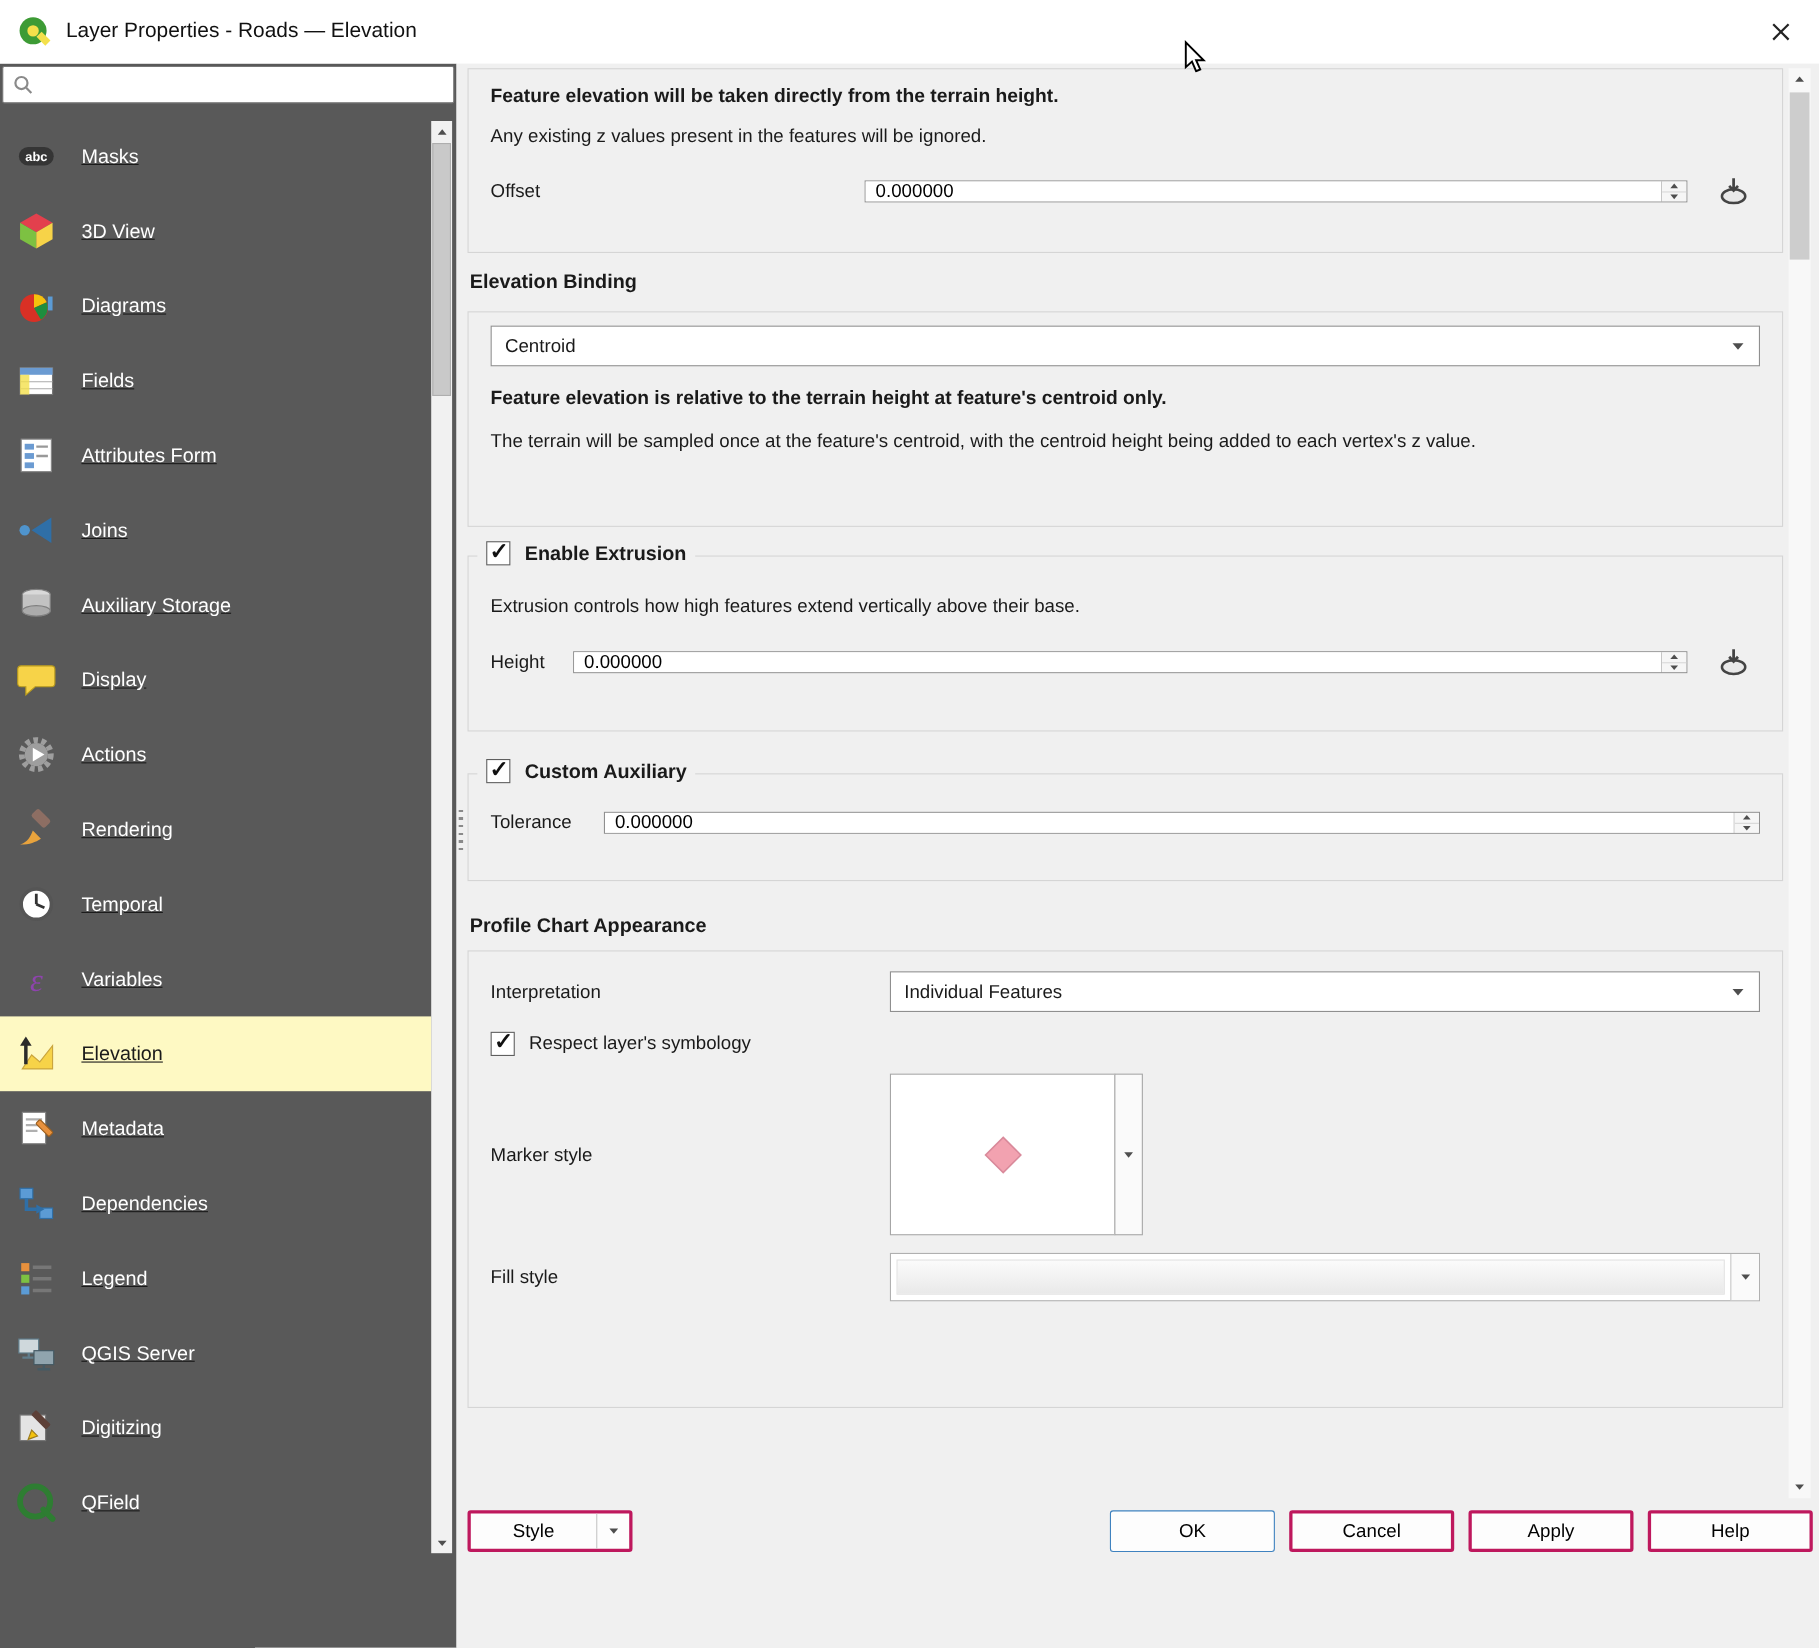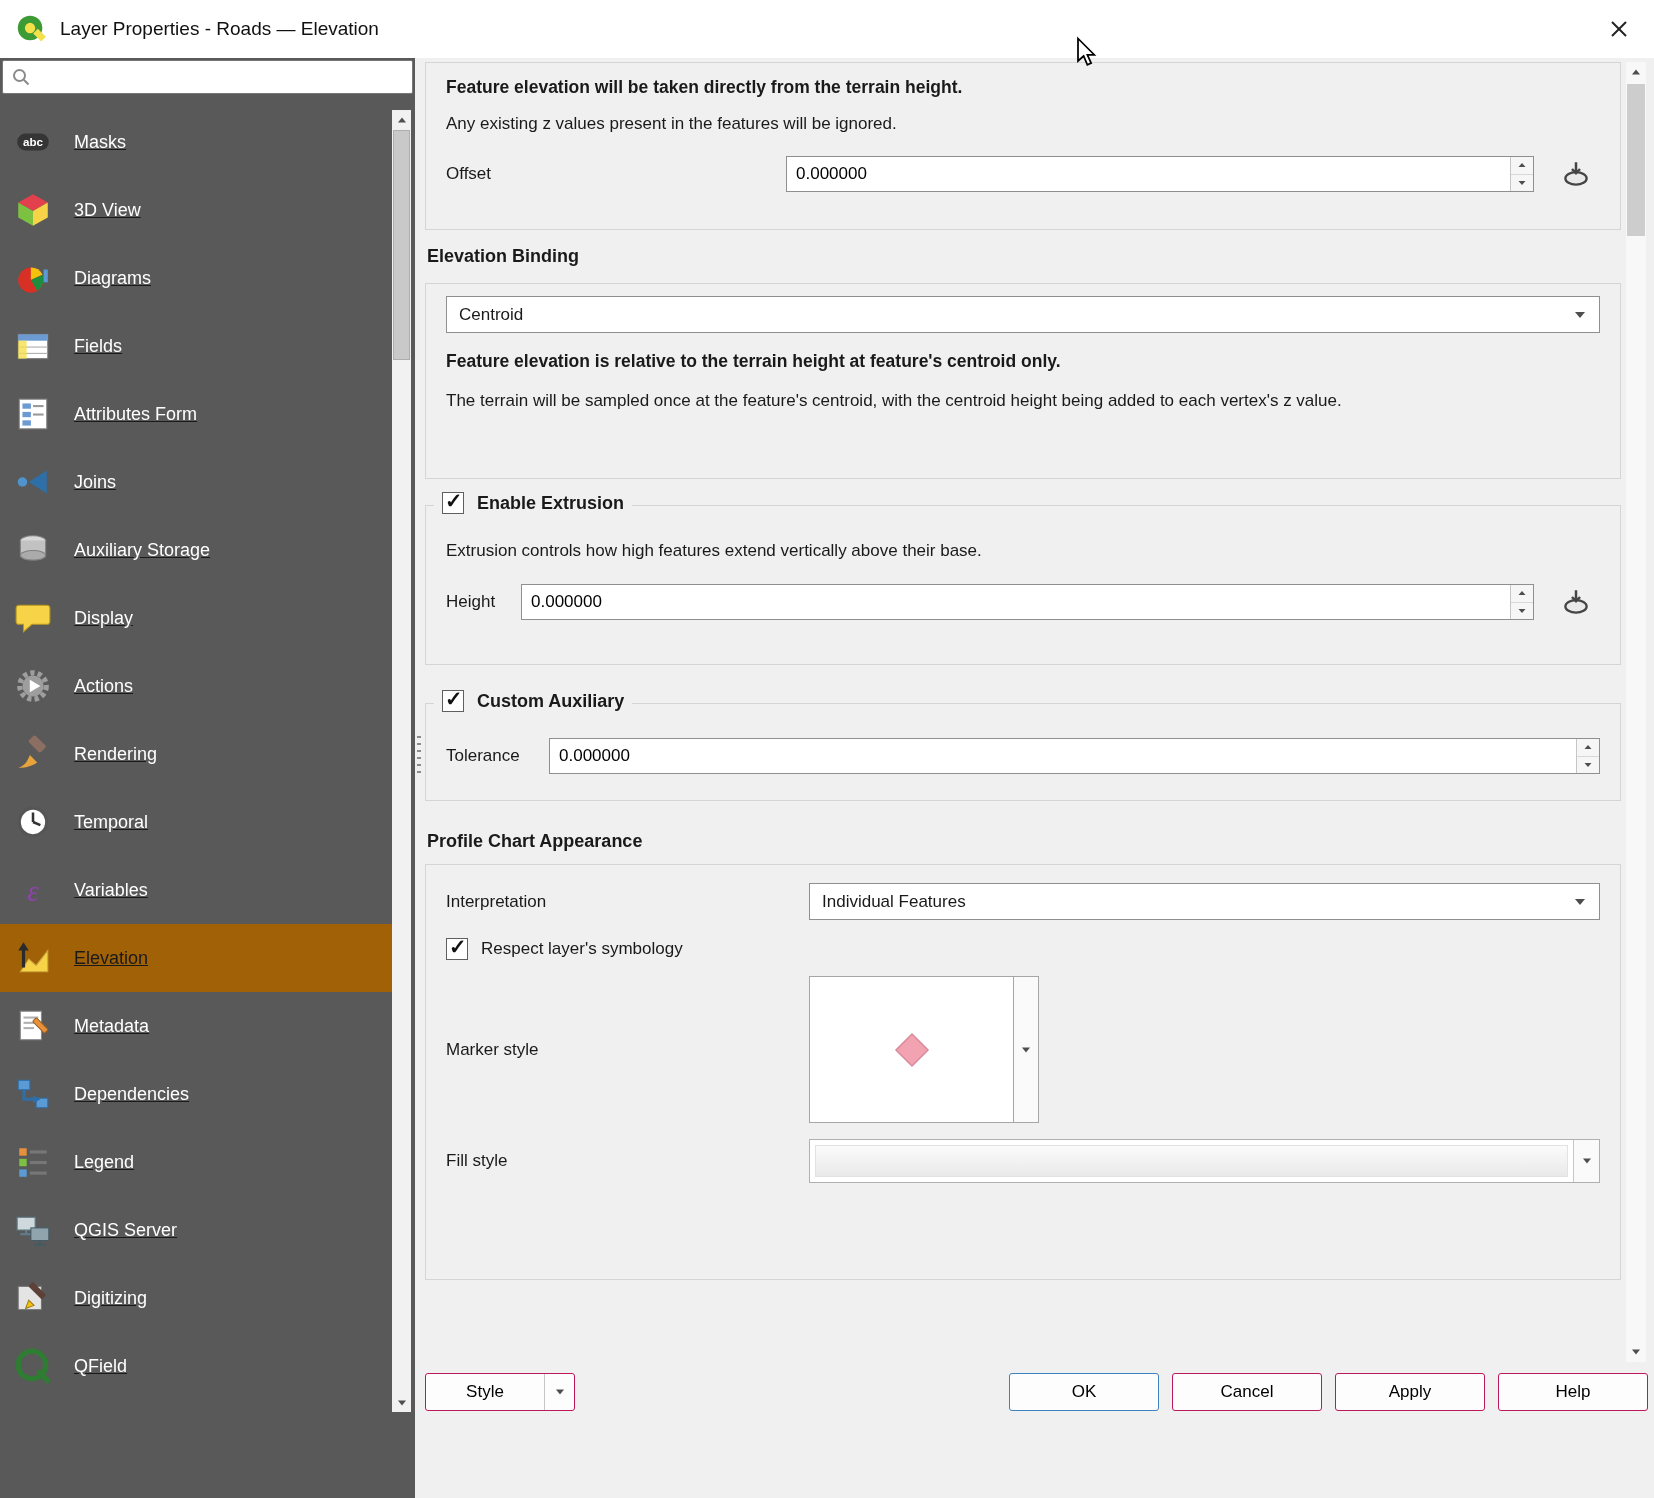--- a/index.html
+++ b/index.html
@@ -17,21 +17,21 @@
   .title-text { margin-left:12px; font-size:19px; color:#111; }
   .close-btn { position:absolute; right:14px; top:8px; width:42px; height:42px; border:none; background:transparent; display:flex; align-items:center; justify-content:center; cursor:default; }
 
   
   .sidebar { position:absolute; top:58px; left:0; width:415px; height:1440px; background:#595959; }
   .search-box { position:absolute; top:2px; left:2px; width:411px; height:34px; background:#fff; border:1px solid #777; border-radius:2px; display:flex; align-items:center; padding:0 8px; }
   .search-box svg { width:20px; height:20px; flex:0 0 auto; }
   .search-box input { border:none; outline:none; flex:1; height:28px; margin-left:6px; font-size:16px; font-family:inherit; background:transparent; }
   .side-list { position:absolute; top:50px; left:0; width:392px;text-decoration:underline; }
   .side-item { height:68px; display:flex; align-items:center; padding-left:14px; gap:22px; }
-  .side-item.selected { background:#a16207; }
+  .side-item.selected { background:#fef9c3; }
   .side-icon { width:38px; height:38px; flex:0 0 auto; display:flex; }
   .side-icon svg { width:38px; height:38px; }
   .side-label { color:#ffffff; font-size:18px; }
   .side-item.selected .side-label { color:#1a1a1a; }
 
   
   .sb-scroll { position:absolute; left:392px; top:52px; width:19px; height:1302px; background:#f1f1f1; }
   .sb-btn { height:19px; display:flex; align-items:center; justify-content:center; }
   .sb-btn.bottom { position:absolute; bottom:0; left:0; right:0; }
   .sb-thumb { position:absolute; top:20px; left:1px; right:1px; height:230px; background:#c9c9c9; border:1px solid #aeaeae; }
@@ -49,21 +49,21 @@
   .desc { line-height:26px; }
 
   .row { display:flex; align-items:center; }
   .label { flex:0 0 auto; }
   .offset-label { width:340px; }
   .height-label { width:75px; }
   .tolerance-label { width:103px; }
   .wlabel { width:363px; }
 
   
-  .spin { display:flex; flex:1; height:36px; background:#fff; border:1px solid #8f8f8f; }
+  .spin { display:flex; flex:1; height:20px; background:#fff; border:1px solid #8f8f8f; }
   .spin input { flex:1; border:none; outline:none; padding:0 9px; font-size:17px; font-family:inherit; }
   .spin-btns { width:23px; display:flex; flex-direction:column; border-left:1px solid #c6c6c6; }
   .spin-btn { flex:1; display:flex; align-items:center; justify-content:center; background:#f6f6f6; }
   .spin-btn + .spin-btn { border-top:1px solid #d8d8d8; }
 
   .t-up { width:0; height:0; border-left:5px solid transparent; border-right:5px solid transparent; border-bottom:6px solid #4e4e4e; display:inline-block; }
   .t-down { width:0; height:0; border-left:5px solid transparent; border-right:5px solid transparent; border-top:6px solid #4e4e4e; display:inline-block; }
 
   .override-btn { width:48px; height:40px; margin-left:18px; border:none; background:transparent; display:flex; align-items:center; justify-content:center; flex:0 0 auto; }
 
@@ -104,21 +104,21 @@
   .stylebar-arrow { width:26px; border-left:1px solid #c7c7c7; background:#fafafa; display:flex; align-items:center; justify-content:center; }
 
   
   .v-scroll { position:absolute; left:1211px; top:4px; width:20px; height:1300px; background:#f8f8f8; }
   .v-btn { height:20px; display:flex; align-items:center; justify-content:center; }
   .v-btn.bottom { position:absolute; bottom:0; left:0; right:0; }
   .v-thumb { position:absolute; top:22px; left:1px; right:1px; height:152px; background:#cdcdcd; }
 
   
   .footer { position:absolute; top:1315px; left:10px; width:1223px; height:38px; }
-  .btn { height:38px; background:#fdfdfd; border:1px solid #be185d; border-radius:3px; font-size:17px; font-family:inherit; display:flex; align-items:center; justify-content:center; }
+  .btn { height:38px; background:#fdfdfd; border:3px solid #be185d; border-radius:3px; font-size:17px; font-family:inherit; display:flex; align-items:center; justify-content:center; }
   .btn.default { border:1px solid #3f82bf; }
   .style-btn { position:absolute; left:0; top:0; width:150px; padding:0; }
   .style-btn .style-label { flex:1; text-align:center; }
   .style-btn .style-arrow { width:30px; height:100%; border-left:1px solid #c6c6c6; display:flex; align-items:center; justify-content:center; }
   .footer-right { position:absolute; right:0; top:0; display:flex; gap:13px; }
   .footer-right .btn { width:150px; }
 
   .cursor { position:absolute; left:1073px; top:36px; z-index:99; }
 </style>
 </head>

